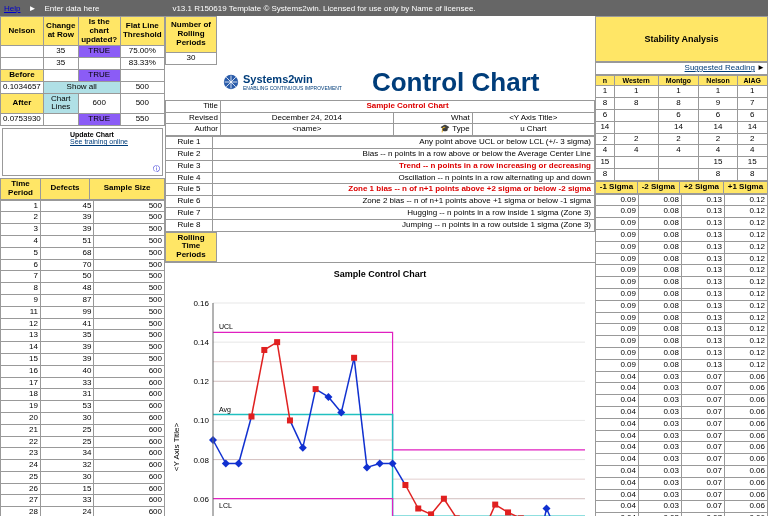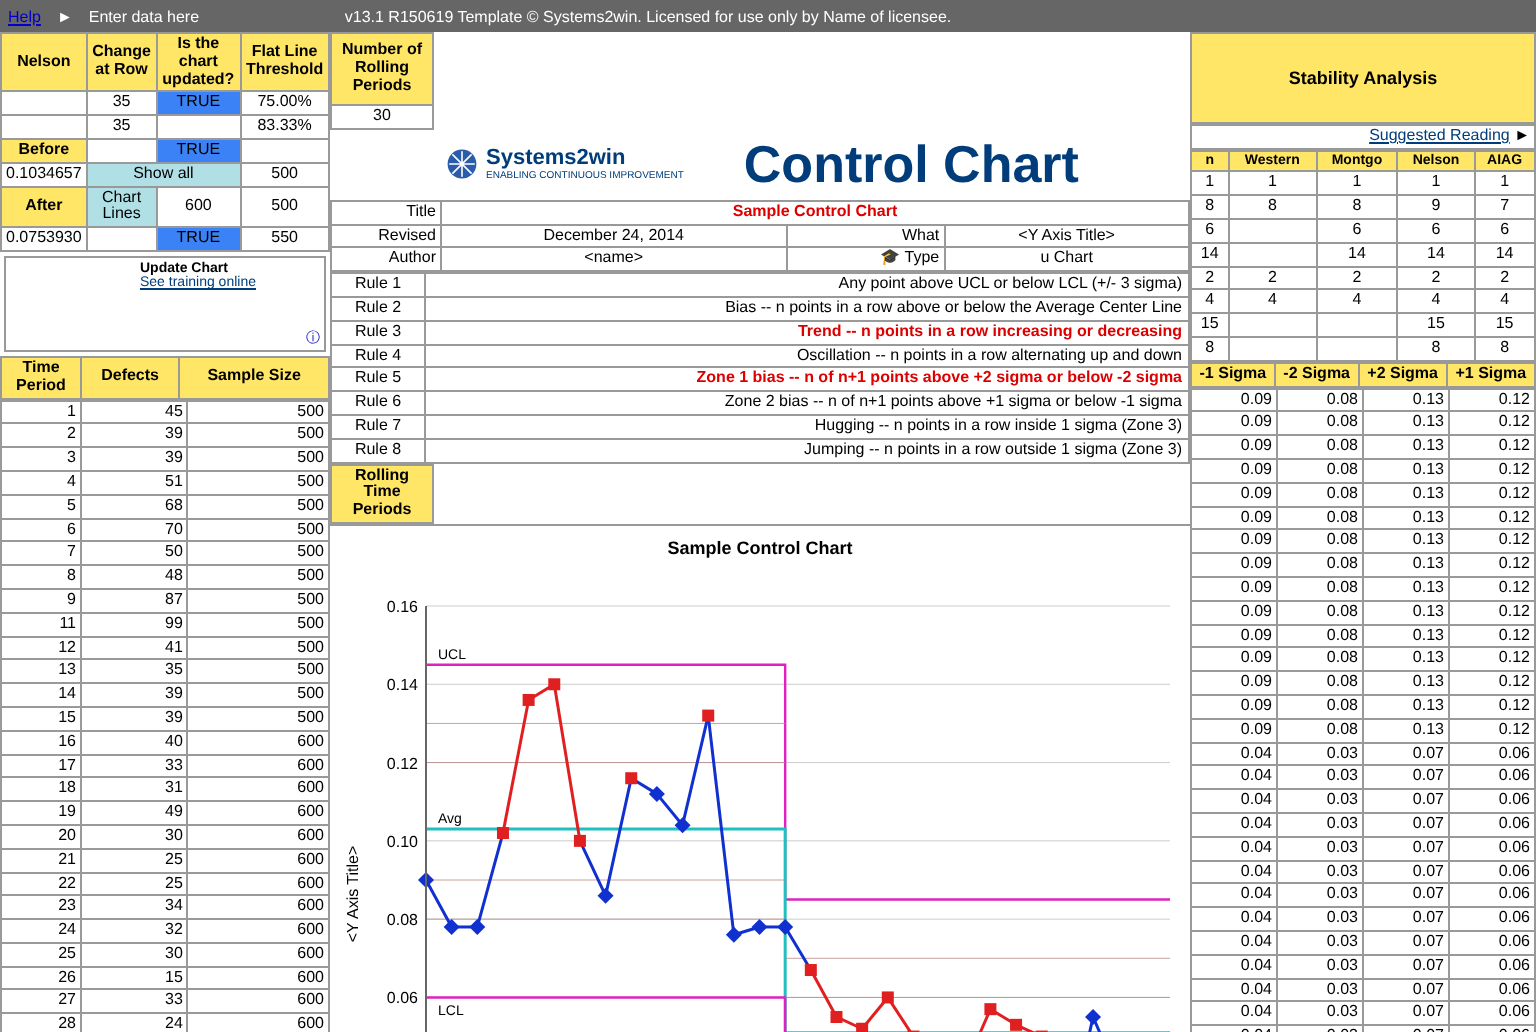--- a/index.html
+++ b/index.html
@@ -3,21 +3,21 @@
 <meta charset="utf-8">
 <style>
 body{margin:0;font-family:Arial,sans-serif;font-size:8px;background:#fff;width:768px;height:516px;overflow:hidden;position:relative}
 .hdr{display:flex;align-items:center;height:16px;background:#666;color:#fff;font-size:8px}
 .hdr span{padding:0 4px}
 .main{display:flex;height:505px}
 .tbl{border-collapse:collapse}
 .tbl td,.tbl th{border:1px solid #999;padding:1px 2px;font-size:8px;text-align:center;line-height:1.1}
 .yel{background:#ffe666;font-weight:bold}
 .cyan{background:#b0e0e6}
-.grn{background:#3b82f6}
+.grn{background:#8b5cf6}
 .left{width:165px;display:flex;flex-direction:column}
 .mid{width:430px;display:flex;flex-direction:column}
 .right{width:173px;display:flex;flex-direction:column}
 .rules td{text-align:left;padding:1px 3px}
 .rules .rl{width:40px;text-align:center}
 .rules .txt{text-align:right}
 .red{color:#d00;font-weight:bold}
 .title-area{display:flex;align-items:center;padding:2px 4px}
 .logo{width:16px;height:16px;margin-right:4px}
 .big-title{color:#003d7a;font-size:26px;font-weight:bold;font-family:'Arial Black',Arial}
@@ -190,21 +190,21 @@
               <td style="text-align: right;">33</td>
               <td style="text-align: right;">600</td>
             </tr>
             <tr>
               <td style="text-align: right; width: 35px;">18</td>
               <td style="text-align: right;">31</td>
               <td style="text-align: right;">600</td>
             </tr>
             <tr>
               <td style="text-align: right; width: 35px;">19</td>
-              <td style="text-align: right;">49</td>
+              <td style="text-align: right;">53</td>
               <td style="text-align: right;">600</td>
             </tr>
             <tr>
               <td style="text-align: right; width: 35px;">20</td>
               <td style="text-align: right;">30</td>
               <td style="text-align: right;">600</td>
             </tr>
             <tr>
               <td style="text-align: right; width: 35px;">21</td>
               <td style="text-align: right;">25</td>

